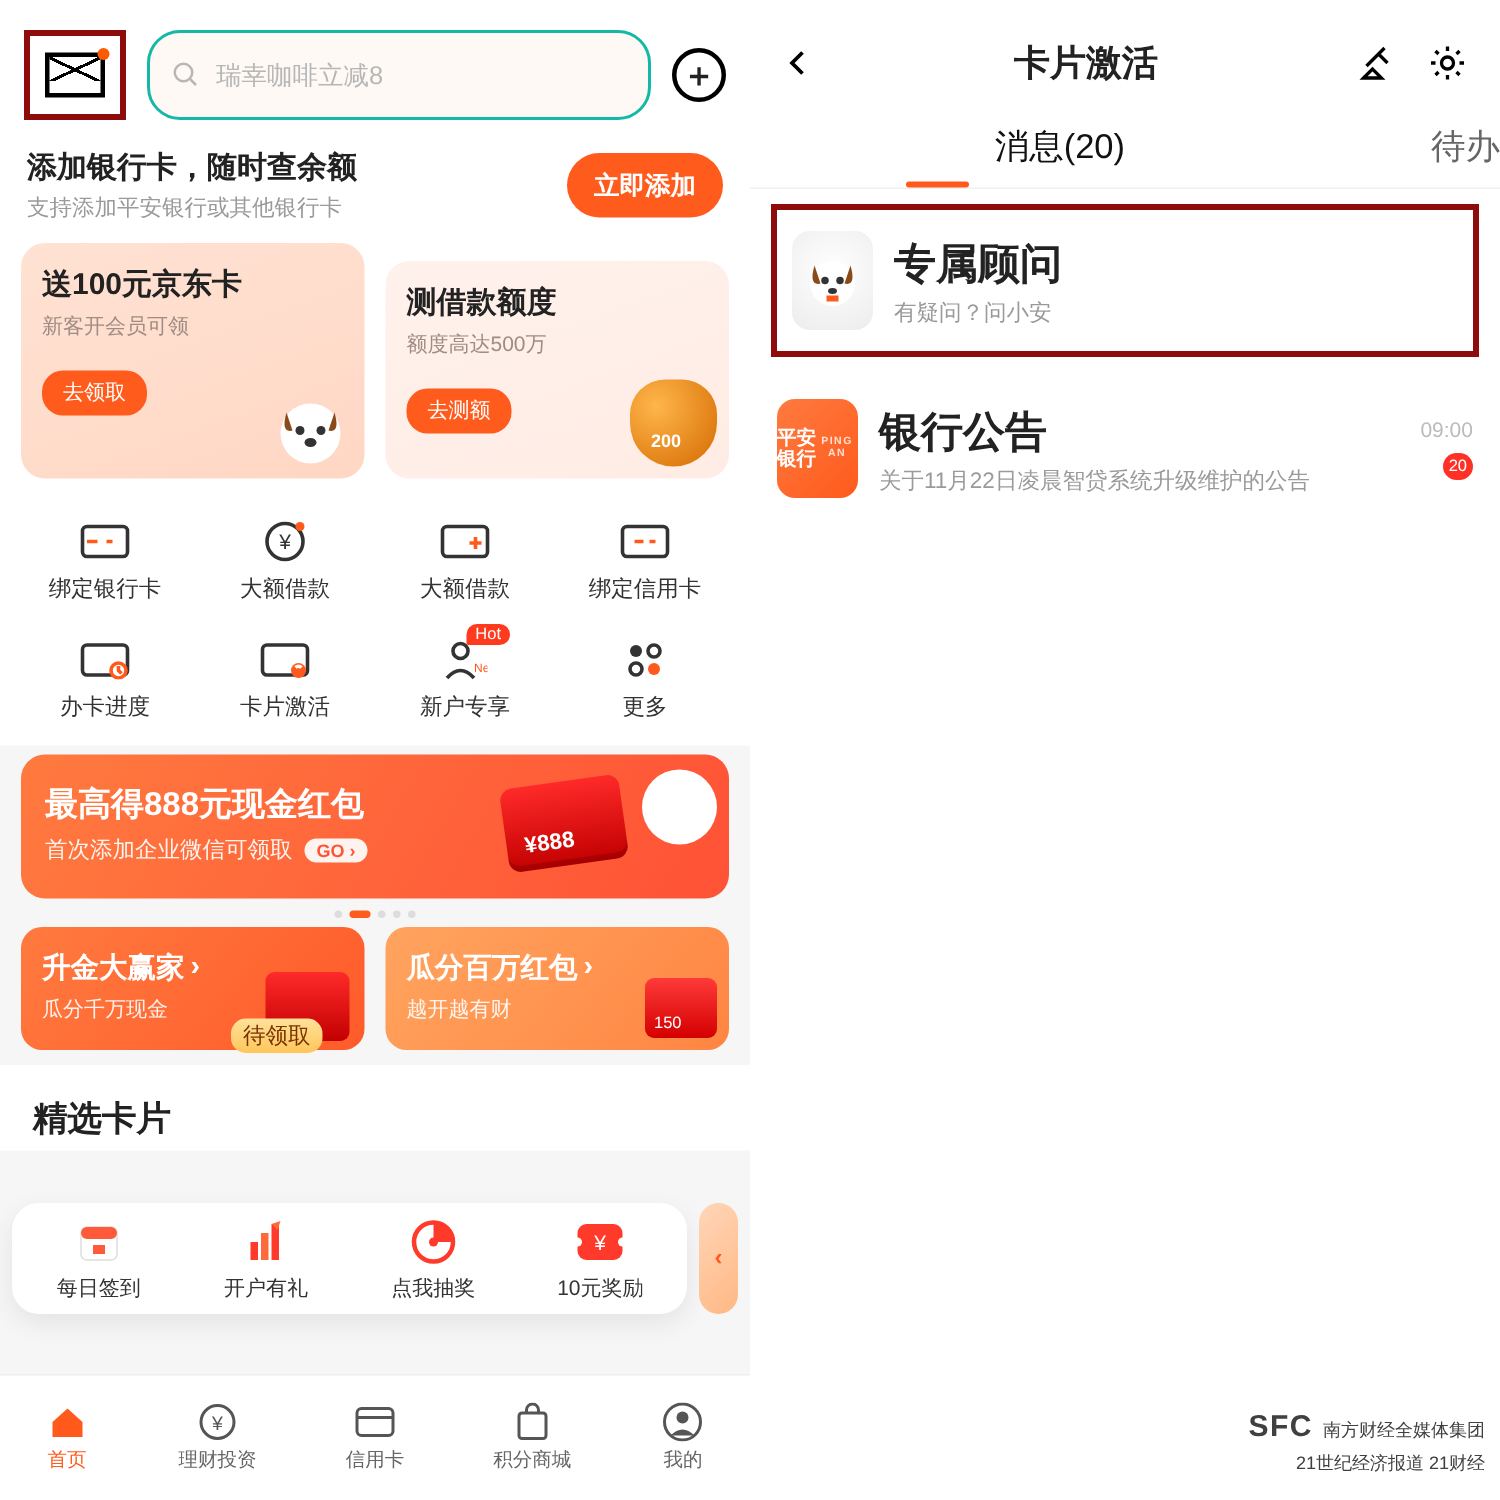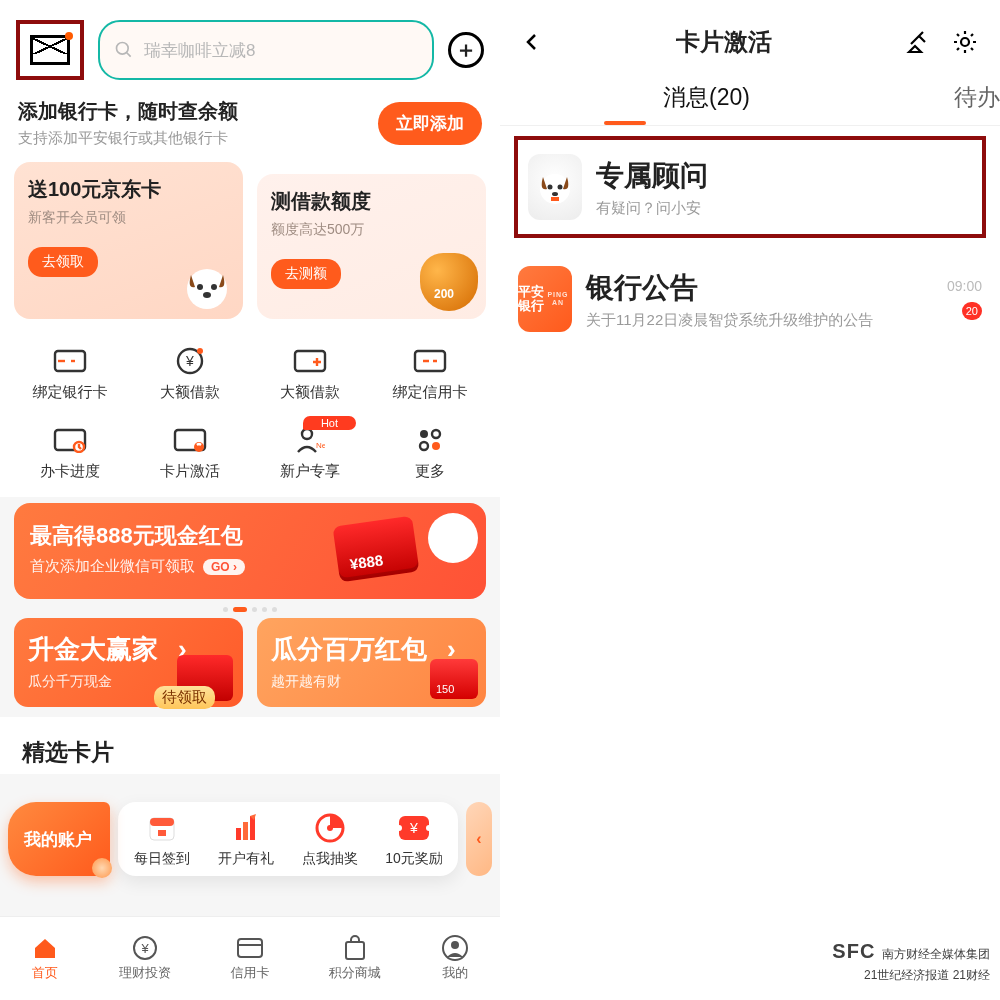--- a/index.html
+++ b/index.html
@@ -39,38 +39,38 @@
   .card .sub{color:#9f8c82; font-size:14px; margin-top:6px;}
   .mini-btn{margin-top:20px; display:inline-block; background:#ff5b1c; color:#fff; font-size:14px; padding:6px 14px; border-radius:14px;}
   .coin-bag{position:absolute; right:8px; bottom:8px; font-size:12px; width:58px; height:58px; background:radial-gradient(circle at 30% 30%, #ffb64a,#d46a00); border-radius:40% 40% 50% 50%;}
   .coin-bag::after{content:"200"; position:absolute; color:#fff; font-weight:700; bottom:10px; left:14px;}
   .dog{position:absolute; right:6px; bottom:4px; width:60px; height:60px;}
 
   
   .grid{display:grid; grid-template-columns:repeat(4,1fr); row-gap:24px; padding:18px 10px 16px; background:#fff;}
   .gitem{display:flex; flex-direction:column; align-items:center; gap:8px; font-size:15px; color:#333; position:relative;}
   .gic{width:34px; height:28px; display:flex; align-items:center; justify-content:center;}
-  .hot-tag{position:absolute; top:-10px; right:14px; background:#ff3b1f; color:#fff; font-size:11px; padding:1px 18px; border-radius:8px 8px 8px 2px;}
+  .hot-tag{position:absolute; top:-10px; right:30px; background:#ff3b1f; color:#fff; font-size:11px; padding:1px 6px; border-radius:8px 8px 8px 2px;}
 
   
   .banner{margin:6px 14px; border-radius:16px; background:linear-gradient(120deg,#ff7a3f,#ff5236); color:#fff; padding:18px 16px; position:relative; min-height:96px;}
   .banner .t1{font-size:22px; font-weight:700;}
   .banner .t2{font-size:15px; opacity:.92; margin-top:6px; display:flex; align-items:center; gap:8px;}
   .go-chip{background:#fff; color:#ff5236; font-size:12px; font-weight:700; padding:1px 8px; border-radius:10px;}
   .banner .env{position:absolute; right:70px; top:18px; width:80px; height:56px; background:linear-gradient(#ff2a2a,#c20000); border-radius:8px; transform:rotate(-8deg); box-shadow:inset 0 -4px 0 rgba(0,0,0,.15);}
   .banner .env::after{content:"¥888"; color:#fff; font-weight:700; position:absolute; left:12px; bottom:8px; font-size:15px;}
   .banner .pup{position:absolute; right:8px; top:10px; width:50px; height:50px; background:#fff; border-radius:50%;}
   .dots{display:flex; justify-content:center; gap:5px; padding:2px 0 6px;}
   .dots span{width:5px;height:5px;border-radius:50%;background:#ddd;}
   .dots span.active{width:14px;border-radius:3px;background:#ff5b1c;}
 
   
   .dual2{display:flex; gap:14px; padding:0 14px 10px;}
   .scard{flex:1; border-radius:14px; color:#fff; padding:14px 14px 16px; position:relative; min-height:82px;}
-  .scard .t1{font-size:26px; font-weight:700; display:flex; align-items:center; gap:20px;}
+  .scard .t1{font-size:19px; font-weight:700; display:flex; align-items:center; gap:4px;}
   .scard .t2{font-size:14px; opacity:.9; margin-top:6px;}
   .scard-a{background:linear-gradient(130deg,#ff7a3f,#ff5b2a);}
   .scard-b{background:linear-gradient(130deg,#ffa45f,#ff8542);}
   .scard-a .env2{position:absolute;right:10px;bottom:6px;width:56px;height:46px;background:linear-gradient(#ff2a2a,#c20000);border-radius:6px;}
   .scard-a .tag{position:absolute;right:28px;bottom:-2px;font-size:15px;color:#7b3100;background:linear-gradient(#ffe29a,#ffc65a);padding:2px 8px;border-radius:10px;}
   .scard-b .env2{position:absolute;right:8px;bottom:8px;width:48px;height:40px;background:linear-gradient(#ff3a3a,#d40000);border-radius:6px;}
   .scard-b .env2::after{content:"150";color:#fff;font-size:11px;position:absolute;left:6px;bottom:4px;}
 
   .section-title{font-size:23px; font-weight:800; padding:20px 22px 6px; background:#fff;}
 
@@ -280,21 +280,20 @@
           <span>›</span>
         </div>
       <div class="t2">越开越有财</div>
       <div class="env2"></div>
     </div>
   </div>
 
   <div class="section-title">精选卡片</div>
 
   <div class="float-row">
-    <div class="float-main">我的账户</div>
     <div class="float-grid">
       <div class="fitem">
           <div class="fic">
             <svg width="32" height="32" viewBox="0 0 32 32">
               <rect x="4" y="6" width="24" height="22" rx="4" fill="#fff" stroke="#ddd"></rect>
               <rect x="4" y="6" width="24" height="8" rx="4" fill="#ff5a3a"></rect>
               <rect x="12" y="18" width="8" height="6" fill="#ff5a3a"></rect>
             </svg>
           </div>
           <span>每日签到</span>

